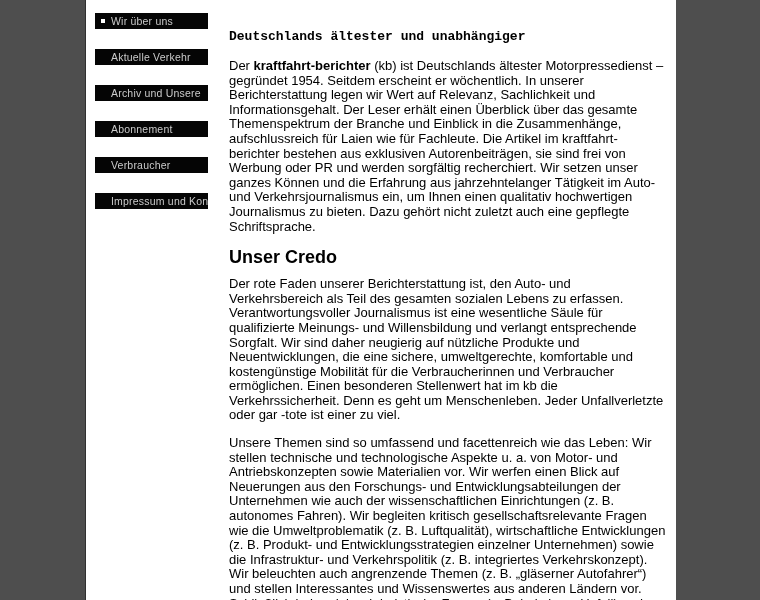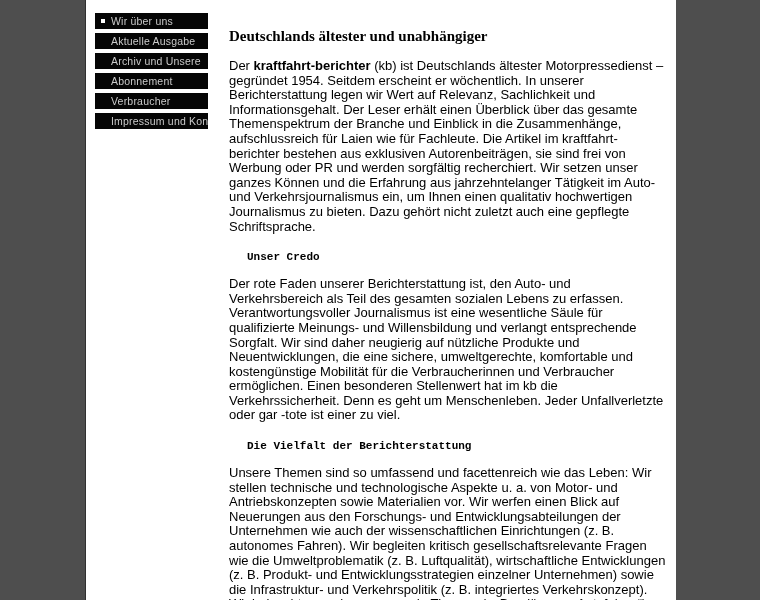--- a/index.html
+++ b/index.html
@@ -12,60 +12,60 @@
   .card{
     position:absolute;left:85px;top:0;width:591px;height:600px;
     background:#ffffff;
     border-left:1px solid #303030;
     box-sizing:border-box;
   }
   
   .sidebar{position:absolute;left:9px;top:13px;width:113px;}
   .nav-btn{
     display:block;position:relative;box-sizing:border-box;
-    height:16px;line-height:16px;margin-bottom:4px;
+    height:16px;line-height:16px;margin-bottom:20px;
     background:#050505;color:#cbcbcb;
     font-family:"Liberation Sans",sans-serif;font-size:10.5px;letter-spacing:.2px;
     padding-left:16px;text-decoration:none;white-space:nowrap;overflow:hidden;
     cursor:pointer;
   }
   .nav-btn .bullet{
     position:absolute;left:6px;top:6px;width:4px;height:4px;background:#ffffff;
   }
   
   .content{
     position:absolute;left:143px;top:0;width:437px;
     color:#000000;
   }
   .content h1{
     margin:27px 0 0 0;
-    font-size:15px;line-height:19px;font-weight:bold;
-    font-family:Liberation Serif, serif;
+    font-size:13px;line-height:19px;font-weight:bold;
+    font-family:Liberation Mono, monospace;
   }
   .body-text{
     font-size:13px;line-height:14.6px;margin:13px 0;
     font-family:Liberation Sans, sans-serif;
   }
   .section-heading{
-    font-size:11px;line-height:14px;margin:16px 0 8px 18px;font-weight:bold;
-    font-family:Liberation Mono, monospace;
+    font-size:18px;line-height:14px;margin:16px 0 8px 0;font-weight:bold;
+    font-family:Liberation Sans, sans-serif;
   }
 </style>
 </head>
 <body>
 
 <div class="card">
 
   <nav class="sidebar">
     <a class="nav-btn">
       <span class="bullet"></span>
       <span>Wir über uns</span>
     </a>
     <a class="nav-btn">
-      <span>Aktuelle Ausgabe</span>
+      <span>Aktuelle Verkehr</span>
     </a>
     <a class="nav-btn">
       <span>Archiv und Unsere</span>
     </a>
     <a class="nav-btn">
       <span>Abonnement</span>
     </a>
     <a class="nav-btn">
       <span>Verbraucher</span>
     </a>
@@ -75,18 +75,17 @@
   </nav>
 
   <main class="content">
     <h1><span>Deutschlands ältester und unabhängiger</span><br></h1>
 
     <p class="body-text"><span>Der </span><b>kraftfahrt-berichter</b><span> (kb) ist Deutschlands ältester Motorpressedienst – gegründet 1954. Seitdem erscheint er wöchentlich. In unserer Berichterstattung legen wir Wert auf Relevanz, Sachlichkeit und Informationsgehalt. Der Leser erhält einen Überblick über das gesamte Themenspektrum der Branche und Einblick in die Zusammenhänge, aufschlussreich für Laien wie für Fachleute. Die Artikel im kraftfahrt-berichter bestehen aus exklusiven Autorenbeiträgen, sie sind frei von Werbung oder PR und werden sorgfältig recherchiert. Wir setzen unser ganzes Können und die Erfahrung aus jahrzehntelanger Tätigkeit im Auto- und Verkehrsjournalismus ein, um Ihnen einen qualitativ hochwertigen Journalismus zu bieten. Dazu gehört nicht zuletzt auch eine gepflegte Schriftsprache.</span></p>
 
     <h2 class="section-heading">Unser Credo</h2>
     <p class="body-text">Der rote Faden unserer Berichterstattung ist, den Auto- und Verkehrsbereich als Teil des gesamten sozialen Lebens zu erfassen. Verantwortungsvoller Journalismus ist eine wesentliche Säule für qualifizierte Meinungs- und Willensbildung und verlangt entsprechende Sorgfalt. Wir sind daher neugierig auf nützliche Produkte und Neuentwicklungen, die eine sichere, umweltgerechte, komfortable und kostengünstige Mobilität für die Verbraucherinnen und Verbraucher ermöglichen. Einen besonderen Stellenwert hat im kb die Verkehrssicherheit. Denn es geht um Menschenleben. Jeder Unfallverletzte oder gar -tote ist einer zu viel.</p>
 
-    <h2 class="section-heading">Die Vielfalt der Berichterstattung</h2>
     <p class="body-text">Unsere Themen sind so umfassend und facettenreich wie das Leben: Wir stellen technische und technologische Aspekte u. a. von Motor- und Antriebskonzepten sowie Materialien vor. Wir werfen einen Blick auf Neuerungen aus den Forschungs- und Entwicklungsabteilungen der Unternehmen wie auch der wissenschaftlichen Einrichtungen (z. B. autonomes Fahren). Wir begleiten kritisch gesellschaftsrelevante Fragen wie die Umweltproblematik (z. B. Luftqualität), wirtschaftliche Entwicklungen (z. B. Produkt- und Entwicklungsstrategien einzelner Unternehmen) sowie die Infrastruktur- und Verkehrspolitik (z. B. integriertes Verkehrskonzept). Wir beleuchten auch angrenzende Themen (z. B. „gläserner Autofahrer“) und stellen Interessantes und Wissenswertes aus anderen Ländern vor. Schließlich behandeln wir juristische Fragen (z. B. bei einem Unfall) und bieten ein umfangreiches Spektrum an Service-Themen, Tipps und Hinweisen für Verbraucher. Zudem testen wir neue Pkw-Modelle und stellen sie vor.</p>
 
   </main>
 
 </div>
 
 </body></html>

